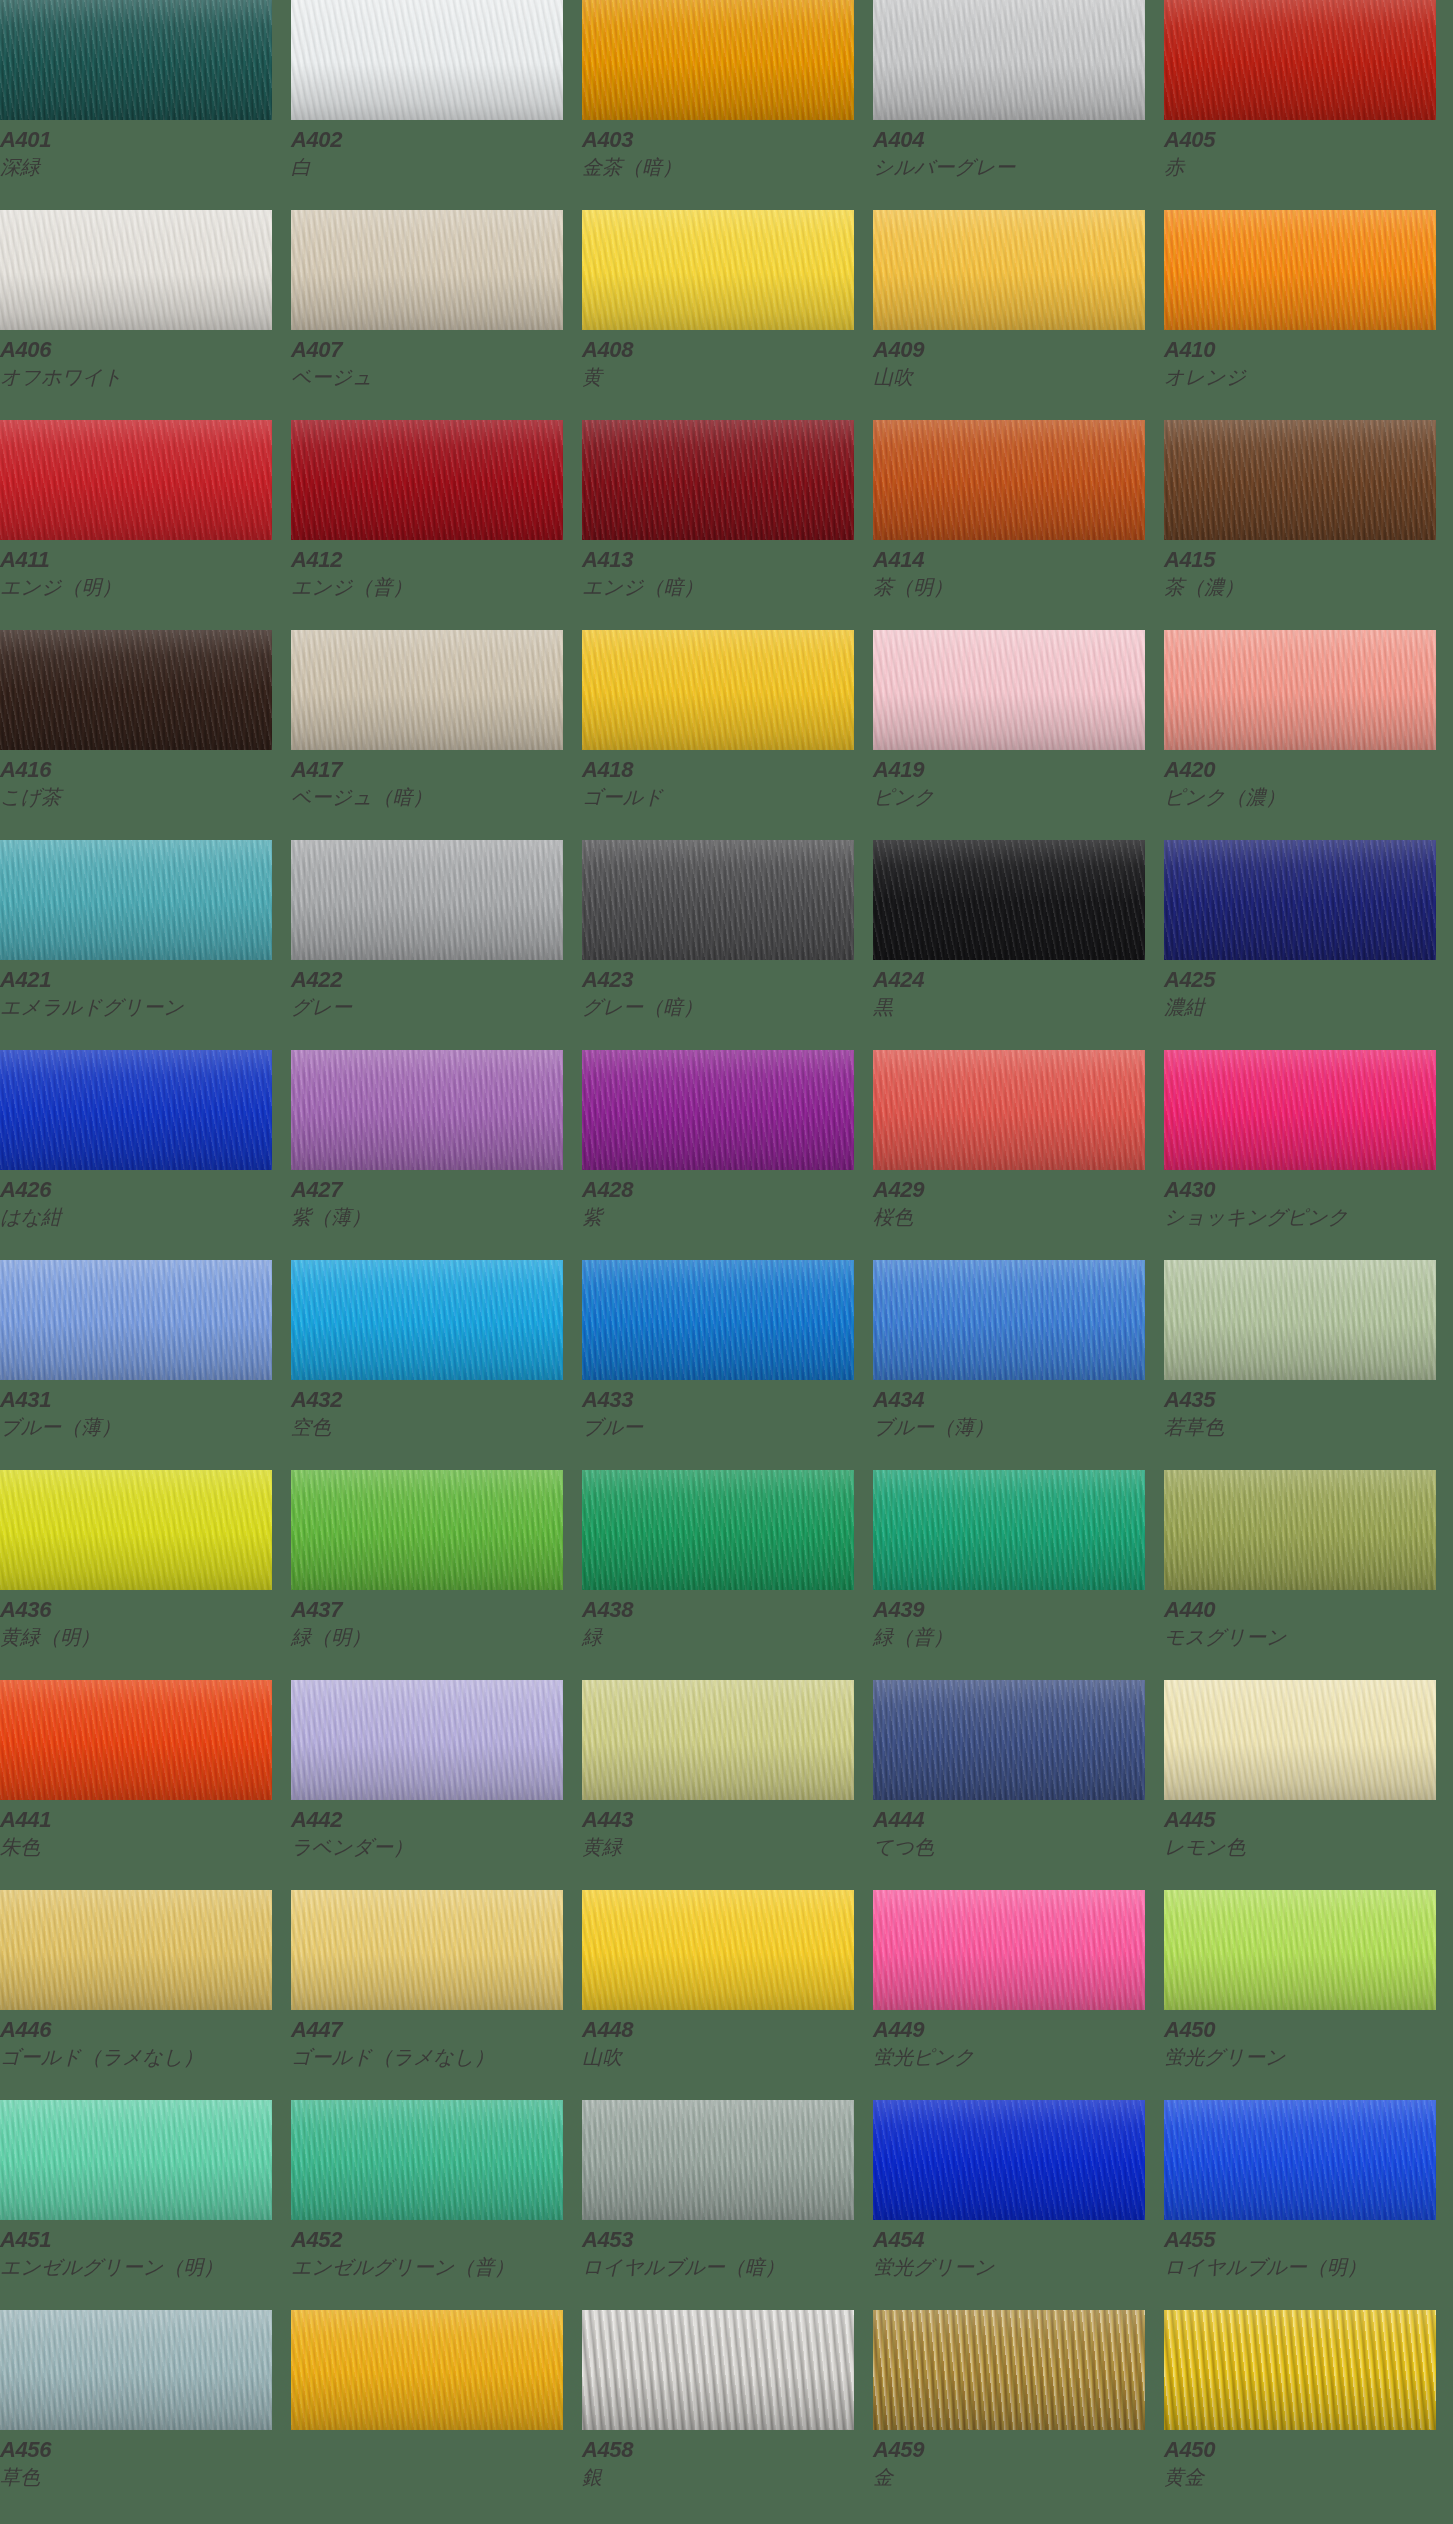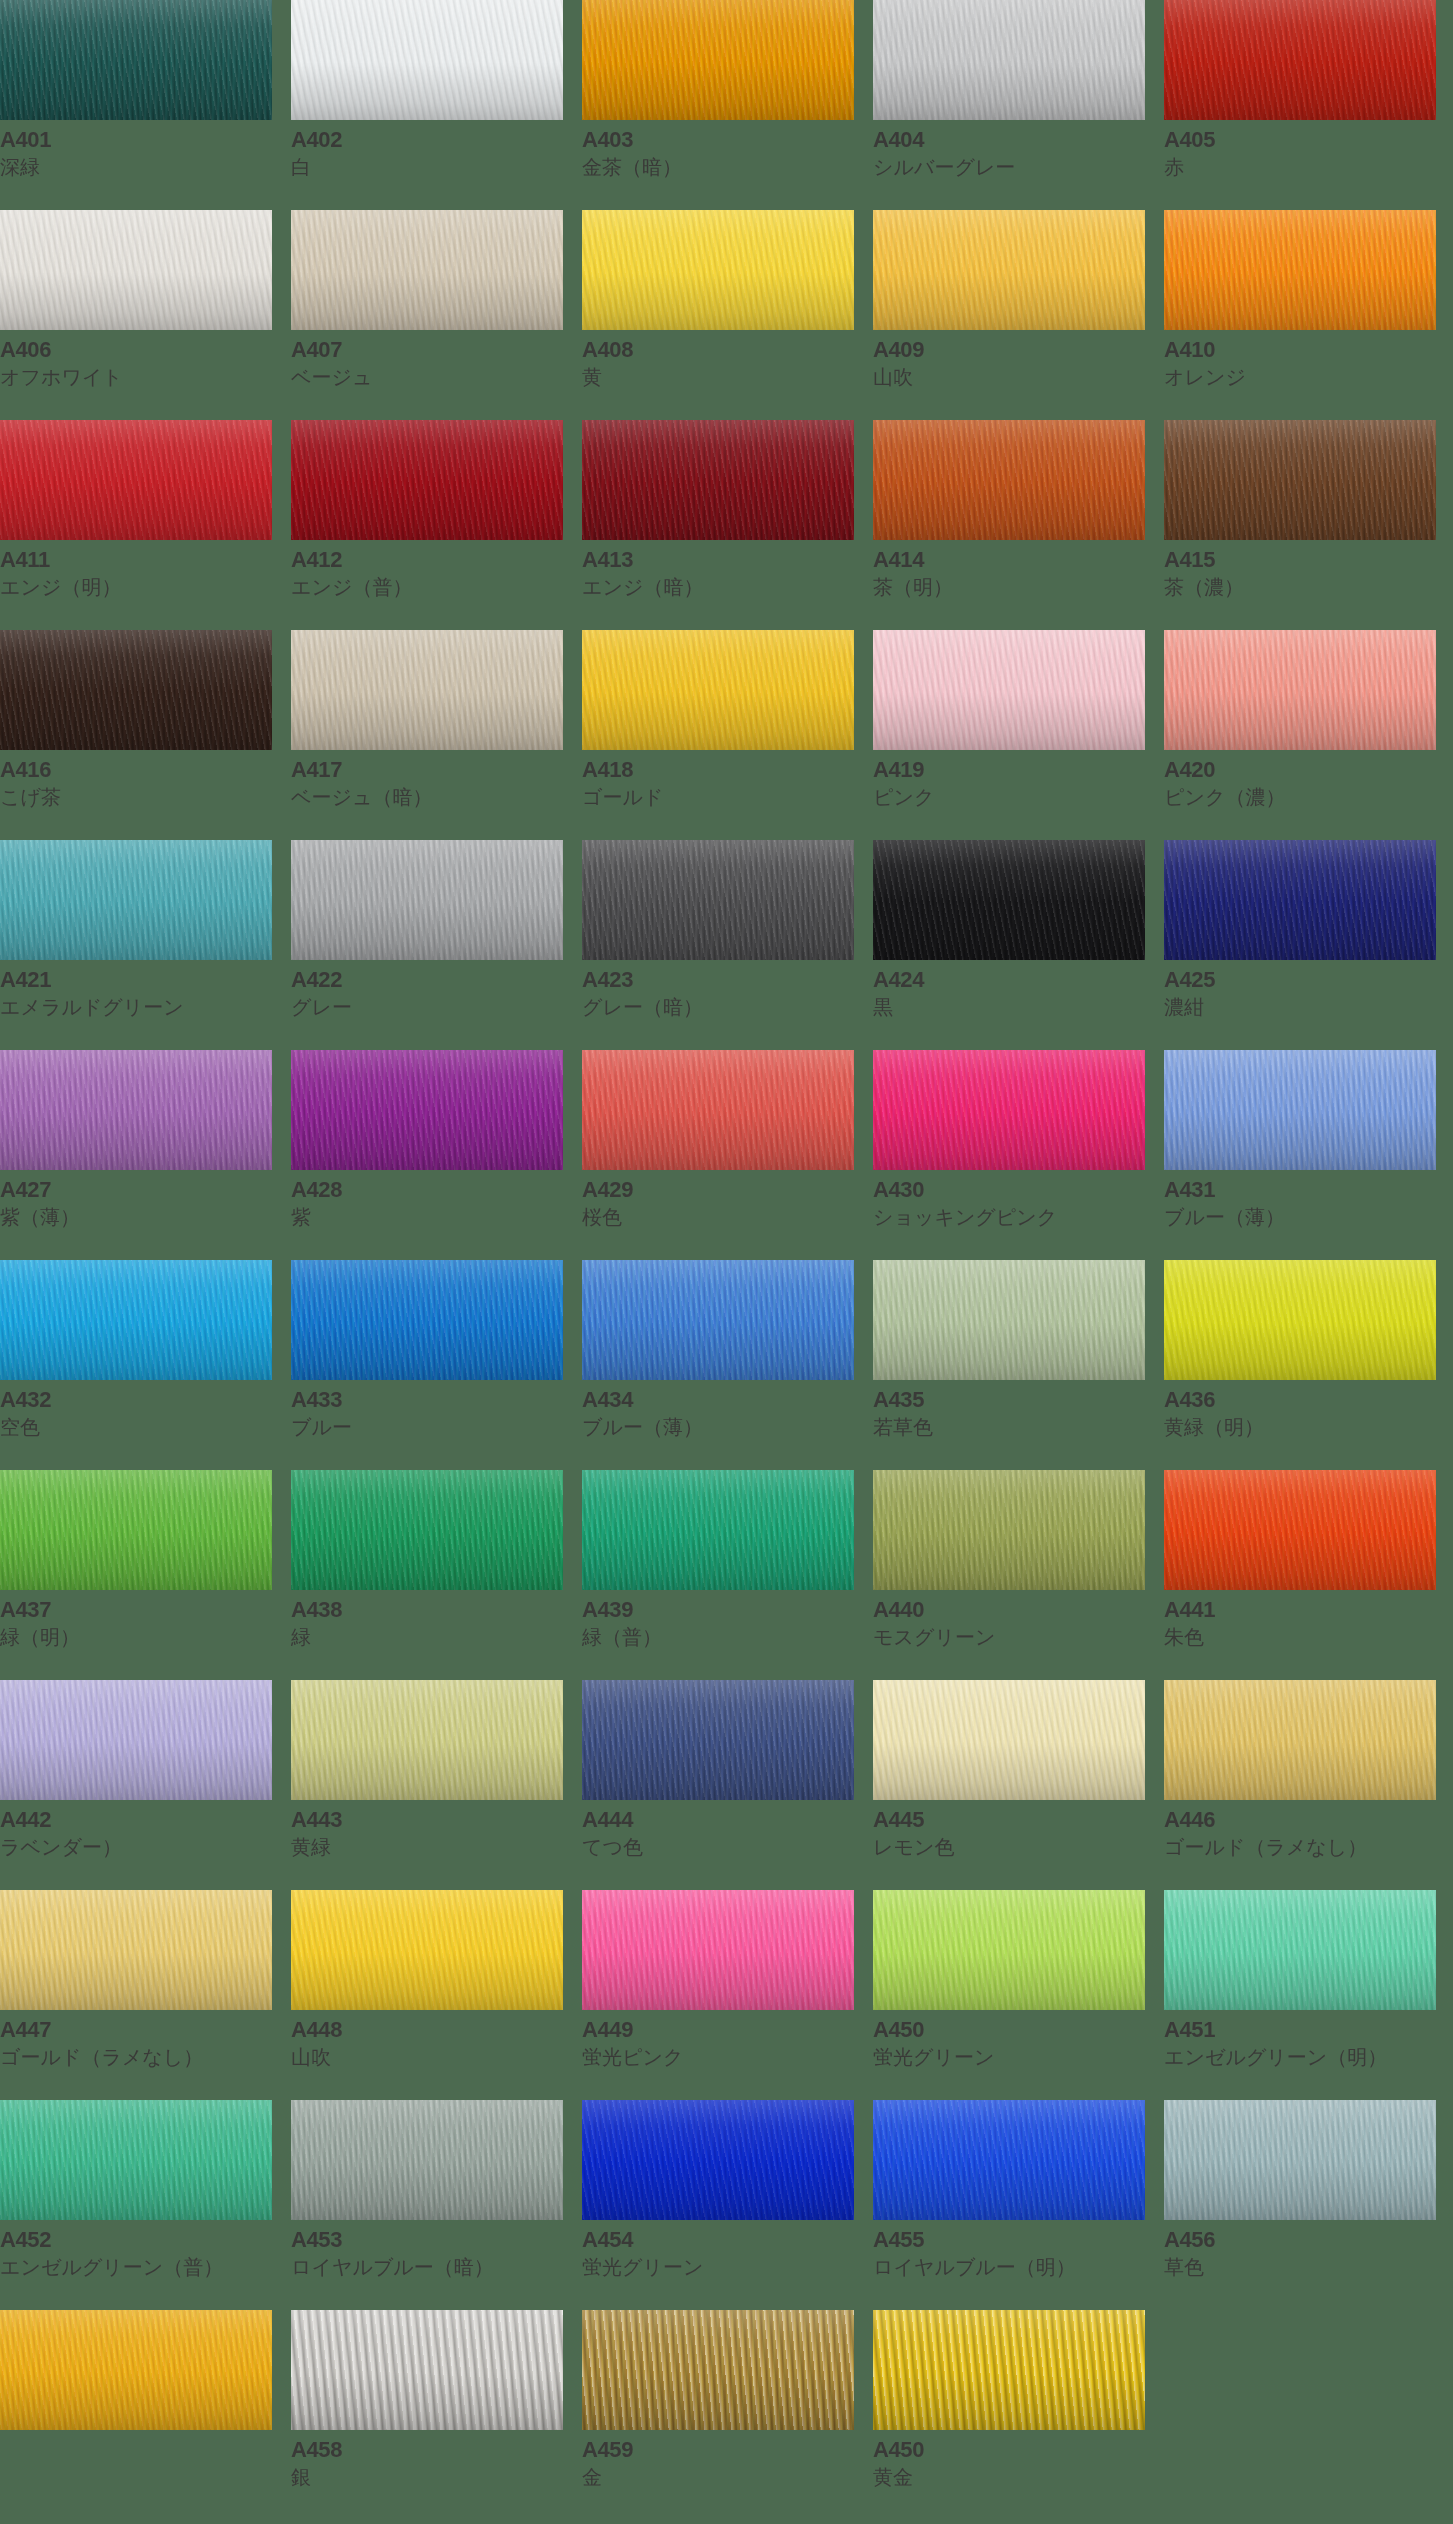--- a/index.html
+++ b/index.html
@@ -25,20 +25,21 @@
   .grid {
     display: grid;
     grid-template-columns: repeat(5, 291px);
     grid-auto-rows: 210px;
     width: 1454px;
   }
 
   .cell {
     position: relative;
     box-sizing: border-box;
+    font-style: italic;
   }
 
   .swatch {
     width: 272px;
     height: 120px;
     position: relative;
     overflow: hidden;
     display: block;
   }
 
@@ -414,20 +415,32 @@
           <div class="fibers"></div>
           <div class="sheen"></div>
         </div>
         <div class="label">
           <div class="code">A425</div>
           <div class="name">濃紺</div>
         </div>
       </div>
       <div class="cell">
         <div class="swatch">
+          <div class="base" style="background: rgb(19, 53, 196);"></div>
+          <div class="strands"></div>
+          <div class="fibers"></div>
+          <div class="sheen"></div>
+        </div>
+        <div class="label">
+          <div class="code">A426</div>
+          <div class="name">はな紺</div>
+        </div>
+      </div>
+      <div class="cell">
+        <div class="swatch">
           <div class="base" style="background: rgb(162, 105, 180);"></div>
           <div class="strands"></div>
           <div class="fibers"></div>
           <div class="sheen"></div>
         </div>
         <div class="label">
           <div class="code">A427</div>
           <div class="name">紫（薄）</div>
         </div>
       </div>

